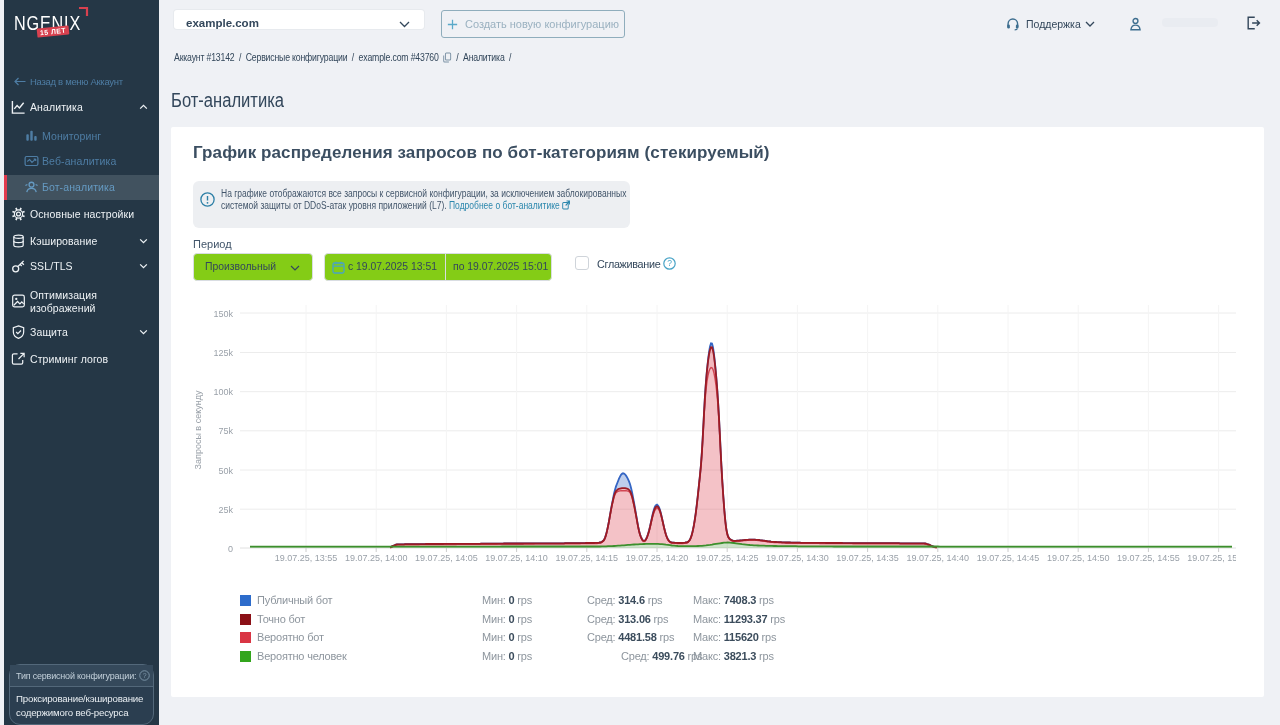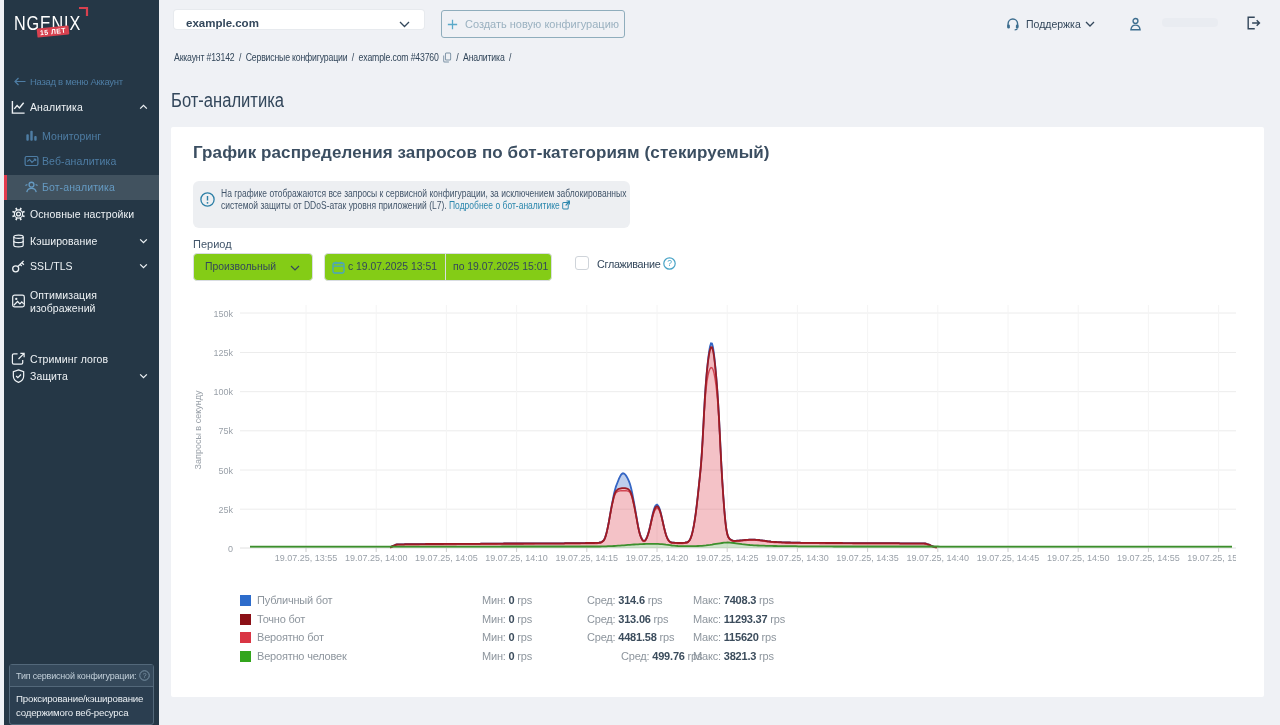--- a/index.html
+++ b/index.html
@@ -97,38 +97,38 @@
         </svg>
       </div>
 <div class="mi" style="top:285px;height:32px">
         <svg class="ic" viewBox="0 0 16 16">
           <rect x="1.8" y="1.8" width="12.4" height="12.4" rx="2" stroke="#eef2f5" stroke-width="1.3" fill="none"></rect>
           <circle cx="5.6" cy="5.8" r="1.2" fill="#eef2f5"></circle>
           <path d="M3 12.5 L7 8.5 L9.5 11 L11.5 9 L13.5 11" stroke="#eef2f5" stroke-width="1.3" fill="none"></path>
         </svg>
         <span class="tx" style="line-height:12.5px">Оптимизация<br>изображений</span>
       </div>
-      <div class="mi " style="top:319px;margin-top:44px;">
+      <div class="mi " style="top:319px;">
         <svg class="ic" viewBox="0 0 16 16">
           <path d="M8 1.5 L13.5 3.5 V8 C13.5 11.5 11.2 13.7 8 14.8 C4.8 13.7 2.5 11.5 2.5 8 V3.5 Z" stroke="#eef2f5" stroke-width="1.3" fill="none"></path>
           <path d="M5.5 8 L7.3 9.8 L10.7 6.4" stroke="#eef2f5" stroke-width="1.3" fill="none"></path>
         </svg>
         <span class="tx" style="">Защита</span>
         <svg class="ch" width="9" height="5" viewBox="0 0 10 6">
           <path d="M1 1 L5 5 L9 1" stroke="#eef2f5" stroke-width="1.5" fill="none"></path>
         </svg>
       </div>
 <div class="mi " style="top:346px;">
         <svg class="ic" viewBox="0 0 16 16">
           <path d="M7 2.5 H3 C2.2 2.5 1.5 3.2 1.5 4 V12 C1.5 12.8 2.2 13.5 3 13.5 H11 C11.8 13.5 12.5 12.8 12.5 12 V9" stroke="#eef2f5" stroke-width="1.3" fill="none"></path>
           <path d="M8 8 L14 2 M10 2 H14 V6" stroke="#eef2f5" stroke-width="1.3" fill="none"></path>
         </svg>
         <span class="tx" style="">Стриминг логов</span>
       </div>
-<div class="abs" style="left:5px;top:664px;width:145px;height:61px;border:1px solid #53687a;border-radius:3px;background:#2b3e50">
+<div class="abs" style="left:5px;top:664px;width:145px;height:61px;border:1px solid #53687a;border-radius:11px;background:#2b3e50">
 <div class="abs" style="left:0;top:0;width:143px;height:22px;background:#35495b;border-bottom:1px solid #53687a;color:#c3d0da;font-size:9px;letter-spacing:-.2px;line-height:22px;padding-left:6px;white-space:nowrap">Тип сервисной конфигурации: <svg width="11" height="11" viewBox="0 0 12 12" style="display:inline-block;vertical-align:-2px">
             <circle cx="6" cy="6" r="5.2" stroke="#7e97ab" stroke-width="1" fill="none"></circle>
             <text x="6" y="8.6" text-anchor="middle" font-size="7.5" fill="#7e97ab">?</text>
           </svg></div>
 <div class="abs" style="left:6px;top:27px;color:#e9eef2;font-size:9.7px;letter-spacing:-.2px;line-height:14px;white-space:nowrap">Проксирование/кэширование<br>содержимого веб-ресурса</div>
 </div>
 </div>
 
 <div class="abs" style="left:174px;top:10px;width:250px;height:19px;background:#fff;border-radius:3px;box-shadow:0 0 0 1px #e7eaee">
  <div class="abs" style="left:12px;top:7px;font-size:11.5px;font-weight:bold;color:#33475b">example.com</div>

